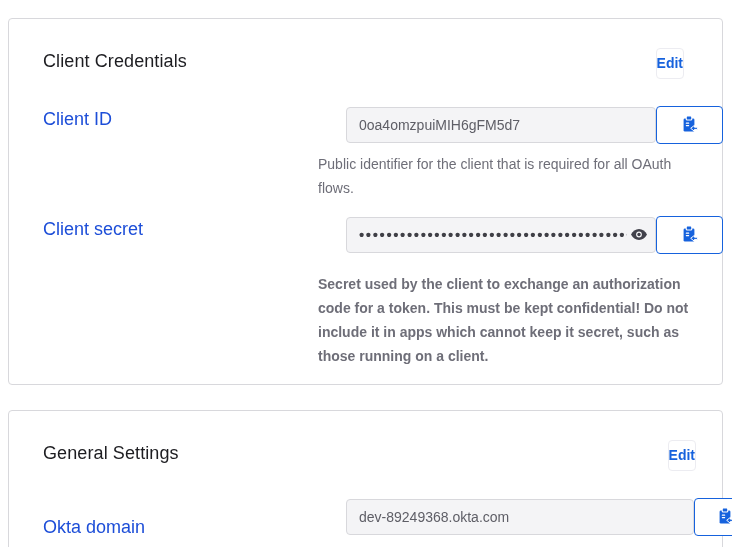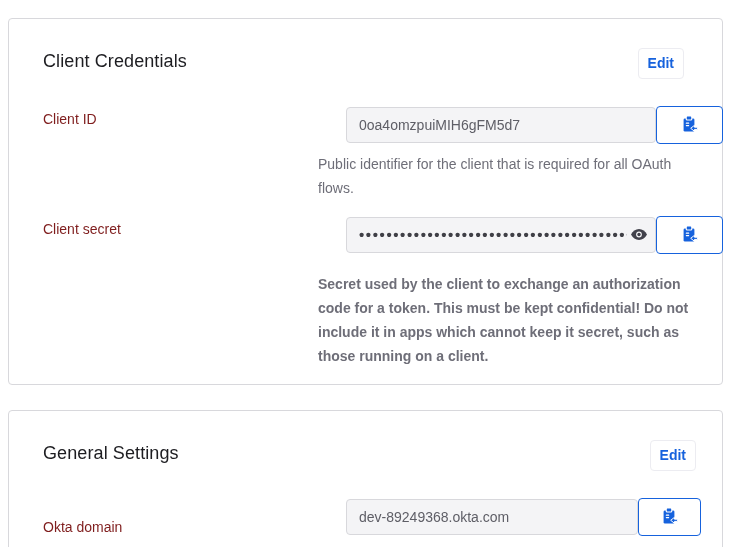--- a/index.html
+++ b/index.html
@@ -18,39 +18,39 @@
 
   .panel h2{
     position:absolute;left:34px;top:31px;margin:0;
     font-size:18px;line-height:22px;font-weight:400;color:#1d1d21;
     letter-spacing:.1px;
   }
   .edit-btn{
     position:absolute;top:29px;
     background:#fff;border:1px solid #ececf1;border-radius:4px;
     color:#1662dd;font-weight:700;font-size:14px;line-height:17px;
-    padding:6px 9px;cursor:pointer;font-family:inherit;
+    padding:6px 0;cursor:pointer;font-family:inherit;
   }
   .panel-credentials .edit-btn{right:38px;}
   .panel-general .edit-btn{right:26px;}
 
   .field-label{
     position:absolute;left:34px;
-    font-size:14px;line-height:17px;color:#7f1d1d;
+    font-size:18px;line-height:17px;color:#1d4ed8;
   }
   .input-group{position:absolute;left:305px;display:flex;align-items:flex-start;margin-left:32px;}
   .text-input{
     box-sizing:border-box;height:36px;
     background:#f4f4f6;border:1px solid #d8d8dc;border-radius:4px;
     display:flex;align-items:center;
     padding:0 8px 0 12px;
     color:#5e5e66;font-size:14px;white-space:nowrap;overflow:hidden;
   }
   .panel-credentials .text-input{width:310px;}
-  .panel-general .text-input{width:292px;}
+  .panel-general .text-input{width:348px;}
   .copy-btn{
     box-sizing:border-box;width:67px;height:38px;margin-top:-1px;
     background:#fff;border:1px solid #1662dd;border-radius:4px;
     display:flex;align-items:center;justify-content:center;
     cursor:pointer;padding:0;
   }
   .panel-general .copy-btn{width:63px;}
 
   .dots{
     flex:1;overflow:hidden;white-space:nowrap;

